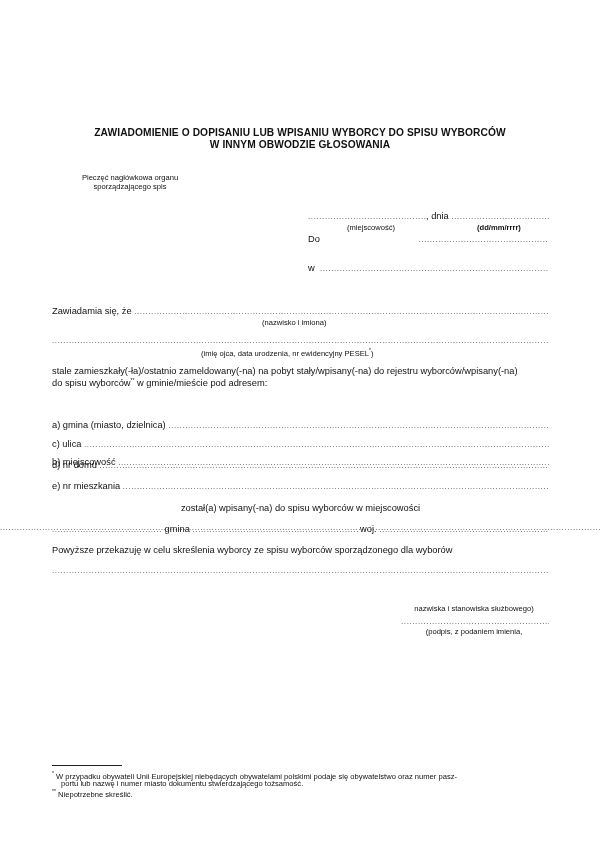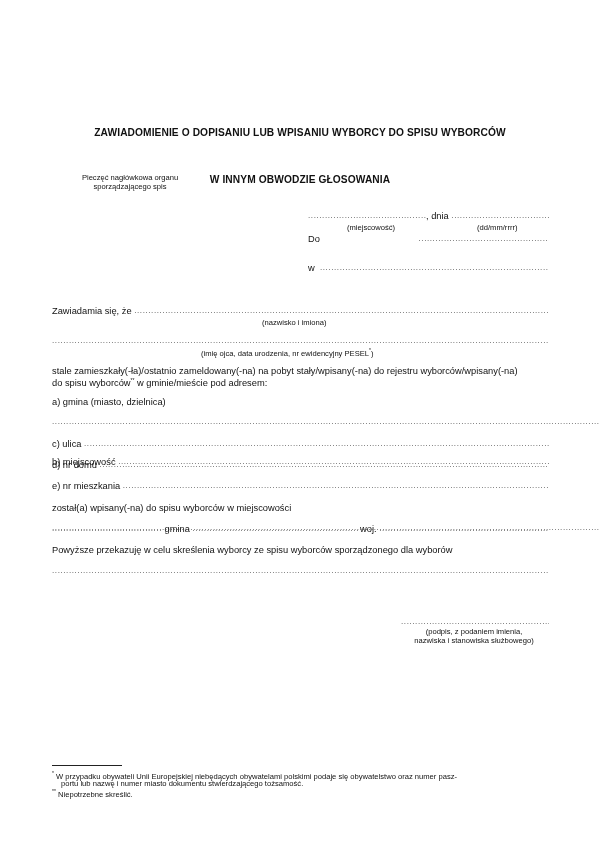--- a/index.html
+++ b/index.html
@@ -2,44 +2,44 @@
 <html><head>
 <meta charset="utf-8">
 <style>
   html, body { margin: 0; padding: 0; background: #ffffff; }
   body { width: 600px; height: 849px; position: relative; overflow: hidden;
          font-family: "Liberation Sans", sans-serif; color: #111; }
   .abs { position: absolute; white-space: nowrap; }
   .title { left: 0; width: 600px; text-align: center; font-weight: bold; font-size: 10.2px; letter-spacing: 0.1px; }
   .small { font-size: 7.6px; }
   .body { font-size: 9.3px; }
-  .line { display: flex; align-items: flex-start; }
+  .line { display: flex; align-items: center; }
   .dots { flex: 1; overflow: hidden; white-space: nowrap; font-size: 8px; letter-spacing: 0.6px; color: #333; }
   .dots::after { content: "....................................................................................................................................................................................................................................................................................................................................."; }
   .center { text-align: center; }
   sup { font-size: 5px; vertical-align: 4px; }
   .fnrule { position: absolute; left: 52px; top: 765px; width: 70px; height: 0; border-top: 1px solid #222; }
 </style>
 </head>
 <body>
 
 <div class="abs title" style="top:127px;">ZAWIADOMIENIE O DOPISANIU LUB WPISANIU WYBORCY DO SPISU WYBORCÓW</div>
-<div class="abs title" style="top:139px;margin-top:35px;">W INNYM OBWODZIE GŁOSOWANIA</div>
+<div class="abs title" style="top:139px;">W INNYM OBWODZIE GŁOSOWANIA</div>
 
 <div class="abs small center" style="left:50px; width:160px; top:173px;">Pieczęć nagłówkowa organu</div>
 <div class="abs small center" style="left:50px; width:160px; top:182px;">sporządzającego spis</div>
 
 <div class="abs line body" style="left:308px; width:241px; top:211px;">
   <span class="dots" style="flex:0 0 118px;"></span>
   <span>, dnia</span>
   <span>&nbsp;</span>
   <span class="dots"></span>
 </div>
 <div class="abs small" style="left:347px; top:223px;">(miejscowość)</div>
-<div class="abs small" style="left:477px; top:223px;">(dd/mm/rrrr)</div>
+<div class="abs small" style="left:477px; top:223px;font-weight:bold;">(dd/mm/rrrr)</div>
 
 <div class="abs line body" style="left:308px; width:241px; top:234px;gap:48px;">
   <span>Do</span>
     <span>&nbsp;</span>
   <span class="dots"></span>
 </div>
 <div class="abs line body" style="left:308px; width:241px; top:263px;">
   <span>w</span>
     <span>&nbsp;&nbsp;</span>
   <span class="dots"></span>
@@ -53,21 +53,21 @@
 <div class="abs small" style="left:262px; top:318px;">(nazwisko i imiona)</div>
 
 <div class="abs line body" style="left:52px; width:497px; top:336px;">
   <span class="dots"></span>
 </div>
 <div class="abs small" style="left:201px; top:347px;"><span>(imię ojca, data urodzenia, nr ewidencyjny PESEL</span><sup>*</sup><span>)</span></div>
 
 <div class="abs body" style="left:52px; top:366px;">stale zamieszkały(-ła)/ostatnio zameldowany(-na) na pobyt stały/wpisany(-na) do rejestru wyborców/wpisany(-na)</div>
 <div class="abs body" style="left:52px; top:377px;"><span>do spisu wyborców</span><sup>**</sup><span> w gminie/mieście pod adresem:</span></div>
 
-<div class="abs line body" style="left:52px; width:497px; top:397px;flex-direction:column;">
+<div class="abs line body" style="left:52px; width:497px; top:420px;">
   <span>a) gmina (miasto, dzielnica)</span>
     <span>&nbsp;</span>
   <span class="dots"></span>
 </div>
 <div class="abs line body" style="left:52px; width:497px; top:413px;margin-top:44px;">
   <span>b) miejscowość</span>
     <span>&nbsp;</span>
   <span class="dots"></span>
 </div>
 <div class="abs line body" style="left:52px; width:497px; top:439px;">
@@ -105,21 +105,21 @@
 
 <div class="abs body" style="left:52px; top:545px;">Powyższe przekazuję w celu skreślenia wyborcy ze spisu wyborców sporządzonego dla wyborów</div>
 <div class="abs line body" style="left:52px; width:497px; top:566px;">
   <span class="dots"></span>
 </div>
 
 <div class="abs line body" style="left:401px; width:148px; top:617px;">
   <span class="dots"></span>
 </div>
 <div class="abs small center" style="left:395px; width:158px; top:627px;">(podpis, z podaniem imienia,</div>
-<div class="abs small center" style="left:395px; width:158px; top:636px;">nazwiska i stanowiska służbowego)</div>
+<div class="abs small center" style="left:395px; width:158px; top:604px;">nazwiska i stanowiska służbowego)</div>
 
 <div class="fnrule"></div>
 <div class="abs small" style="left:52px; top:770px;">
   <sup>*</sup>
   <span>W przypadku obywateli Unii Europejskiej niebędących obywatelami polskimi podaje się obywatelstwo oraz numer pasz-</span>
 </div>
 <div class="abs small" style="left:61px; top:779px;">portu lub nazwę i numer miasto dokumentu stwierdzającego tożsamość.</div>
 <div class="abs small" style="left:52px; top:788px;">
   <sup>**</sup>
   <span>Niepotrzebne skreślić.</span>

